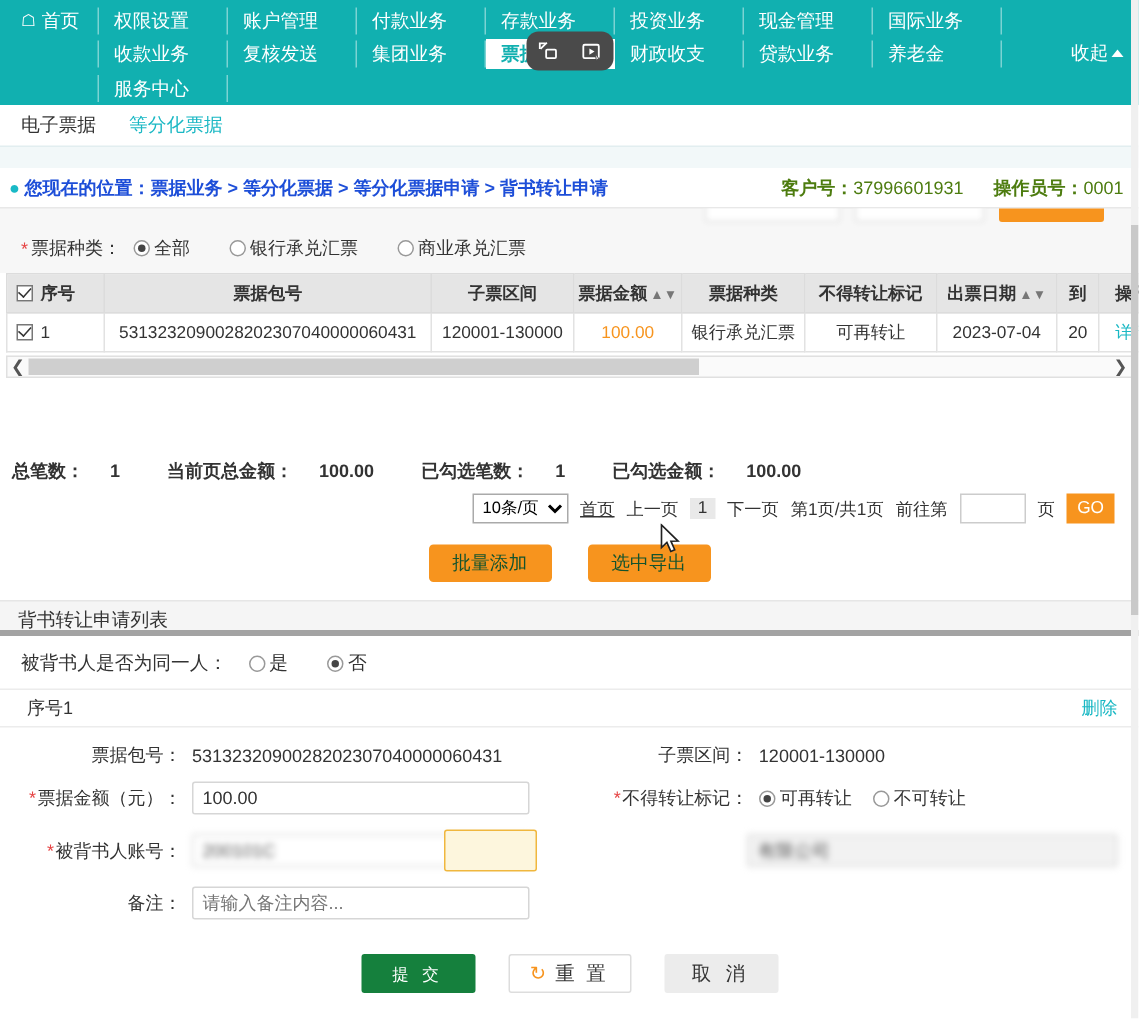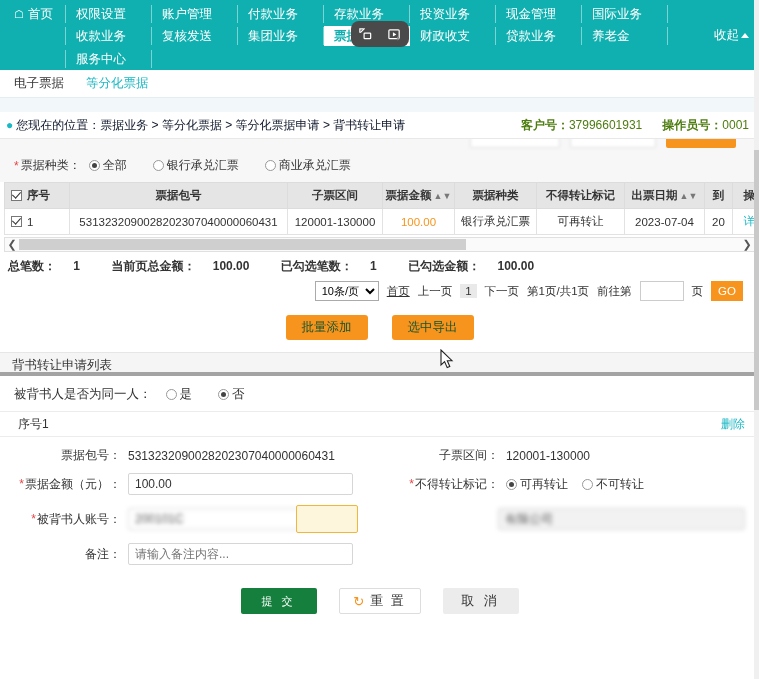--- a/index.html
+++ b/index.html
@@ -108,21 +108,21 @@
     align-items: center;
     padding: 0 10px 0 6px;
     font-size: 12px;
     background: #fff;
   }
   .pin {
     color: #19b9c6;
     font-size: 12px;
     margin-right: 3px;
   }
-  .crumb-text { color: #0f172a; }
+  .crumb-text { color: #1d4ed8; font-weight: bold; }
   .crumb-right {
     margin-left: auto;
     display: flex;
     gap: 20px;
     font-size: 12px;
     color: #4d7c0f;
   }
   .crumb-right b { font-weight: bold; }
 
   
@@ -272,20 +272,21 @@
     width: 62%; height: 11px;
     background: #cfcfcf;
   }
 
   
   .summary {
     padding: 6px 8px 2px 8px;
     font-size: 12px;
     font-weight: bold;
     color: #333;
+    margin-top: 48px;
   }
   .summary span { margin-right: 14px; }
 
   
   .pager {
     display: flex;
     align-items: center;
     justify-content: flex-end;
     gap: 8px;
     padding: 4px 16px 0 0;

